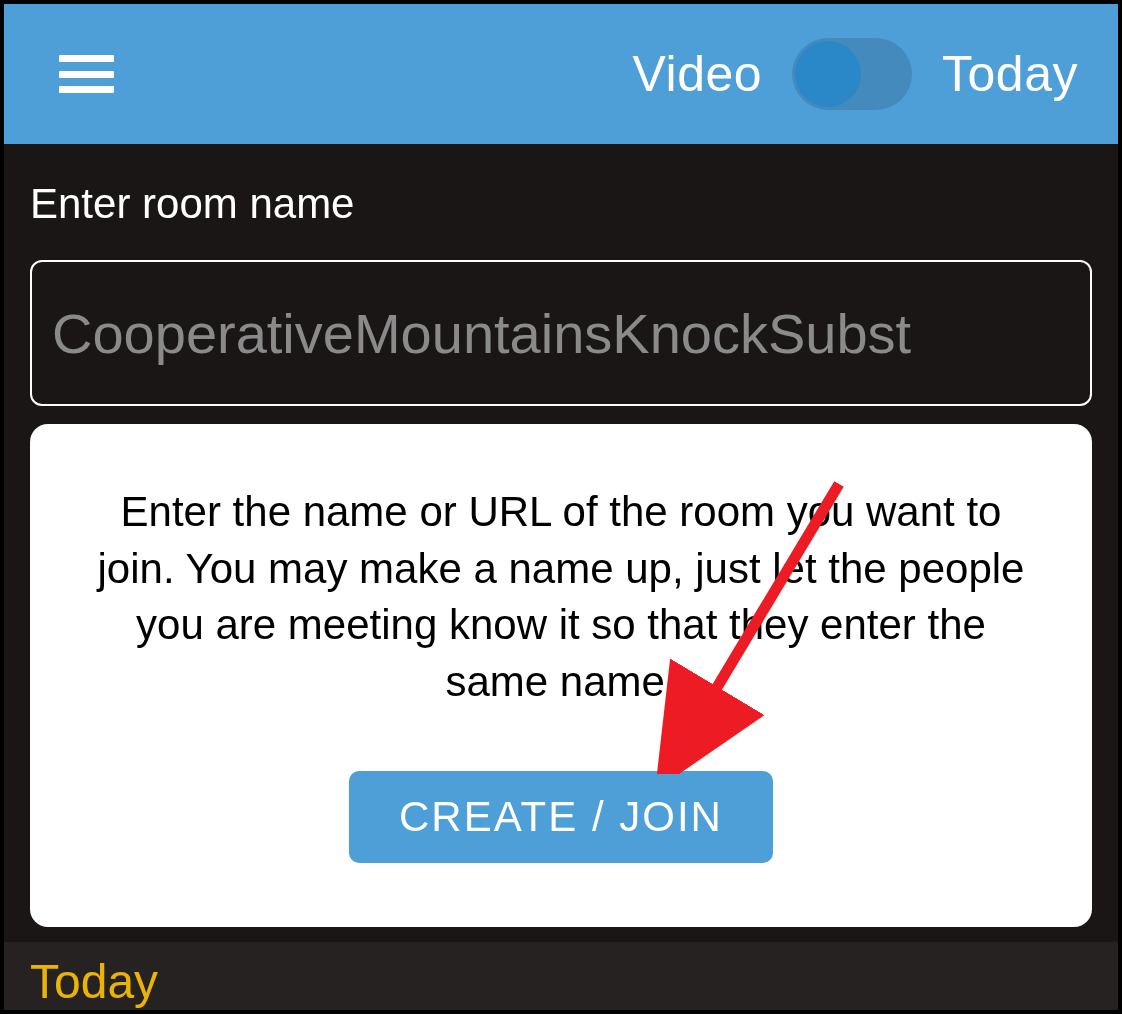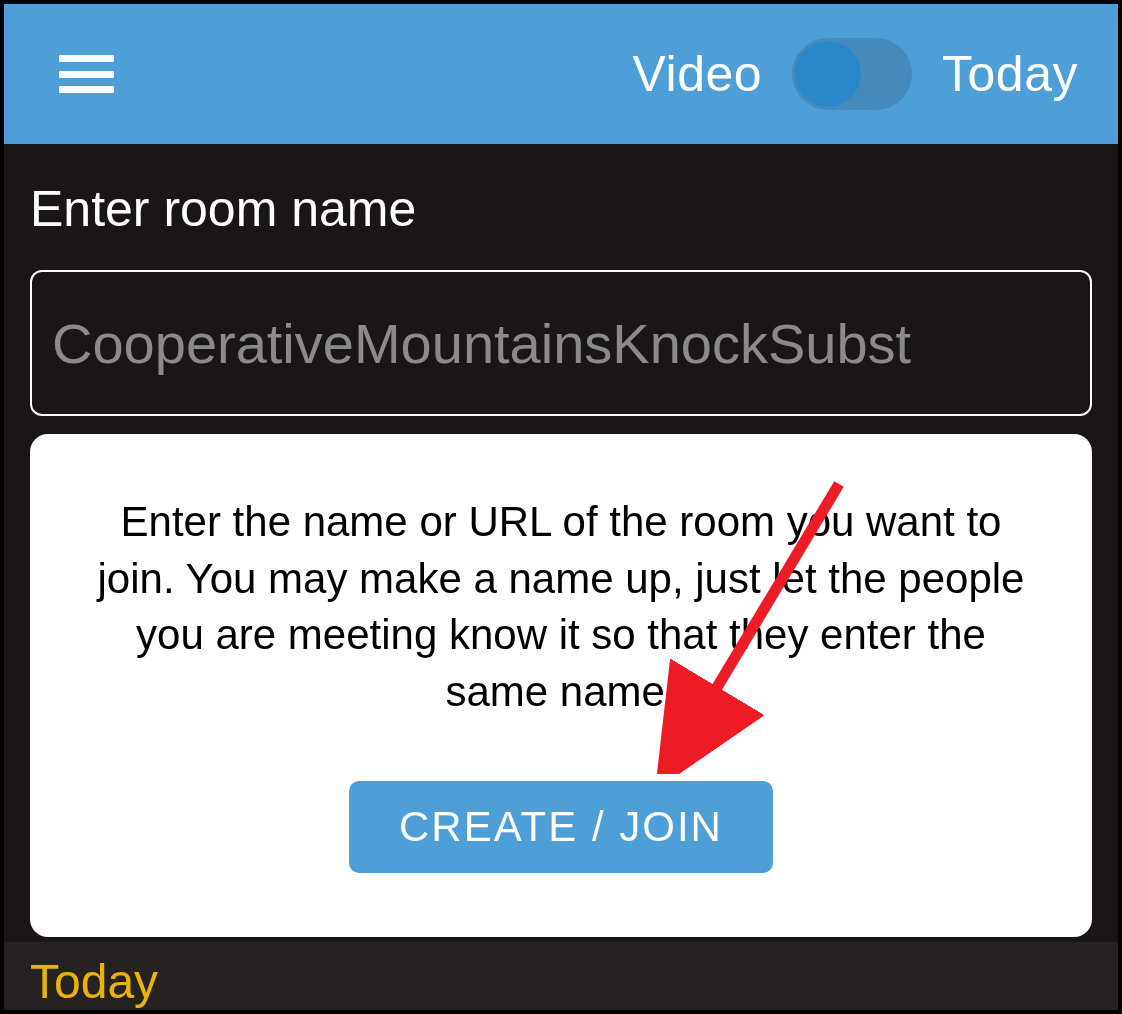--- a/index.html
+++ b/index.html
@@ -61,21 +61,21 @@
     border-radius: 50%;
     position: absolute;
     top: 3px;
     left: 3px;
   }
   .content {
     padding: 36px 26px 0 26px;
   }
   .label {
     color: #ffffff;
-    font-size: 50px;
+    font-size: 42px;
     font-weight: 400;
     margin-bottom: 32px;
   }
   .room-input {
     width: 100%;
     height: 146px;
     background: transparent;
     border: 2px solid #ffffff;
     border-radius: 12px;
     color: #ffffff;

